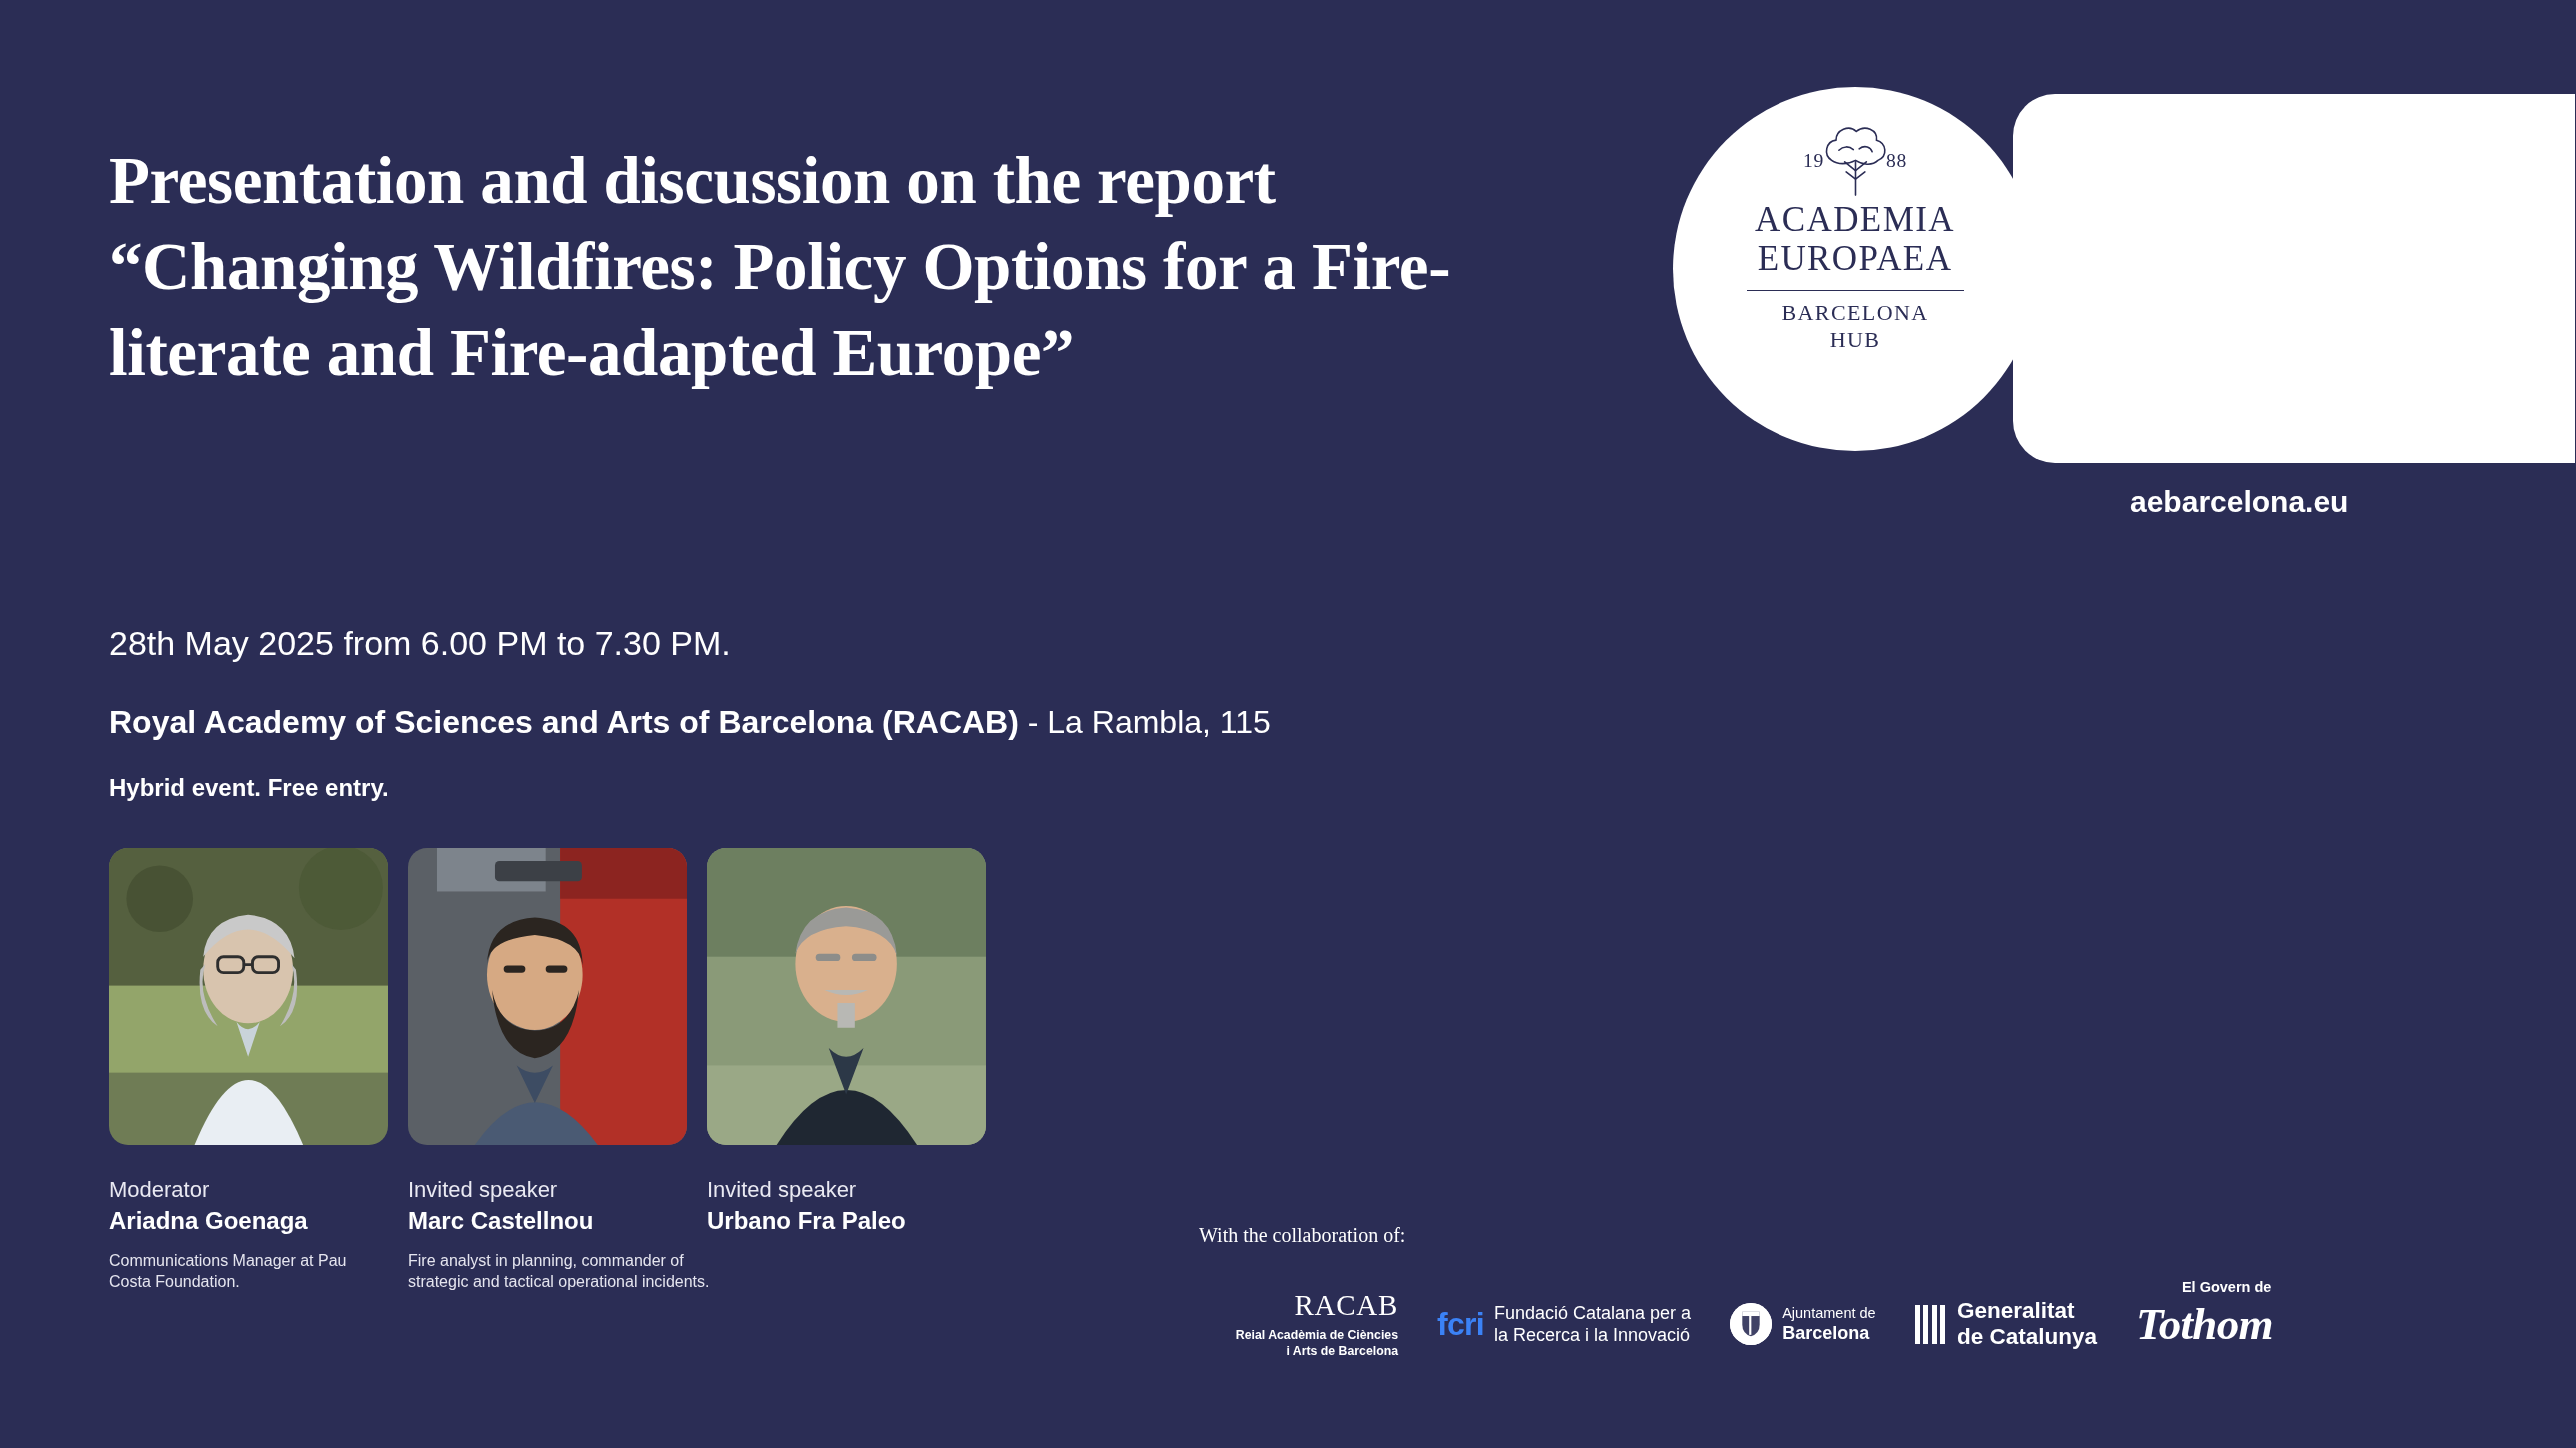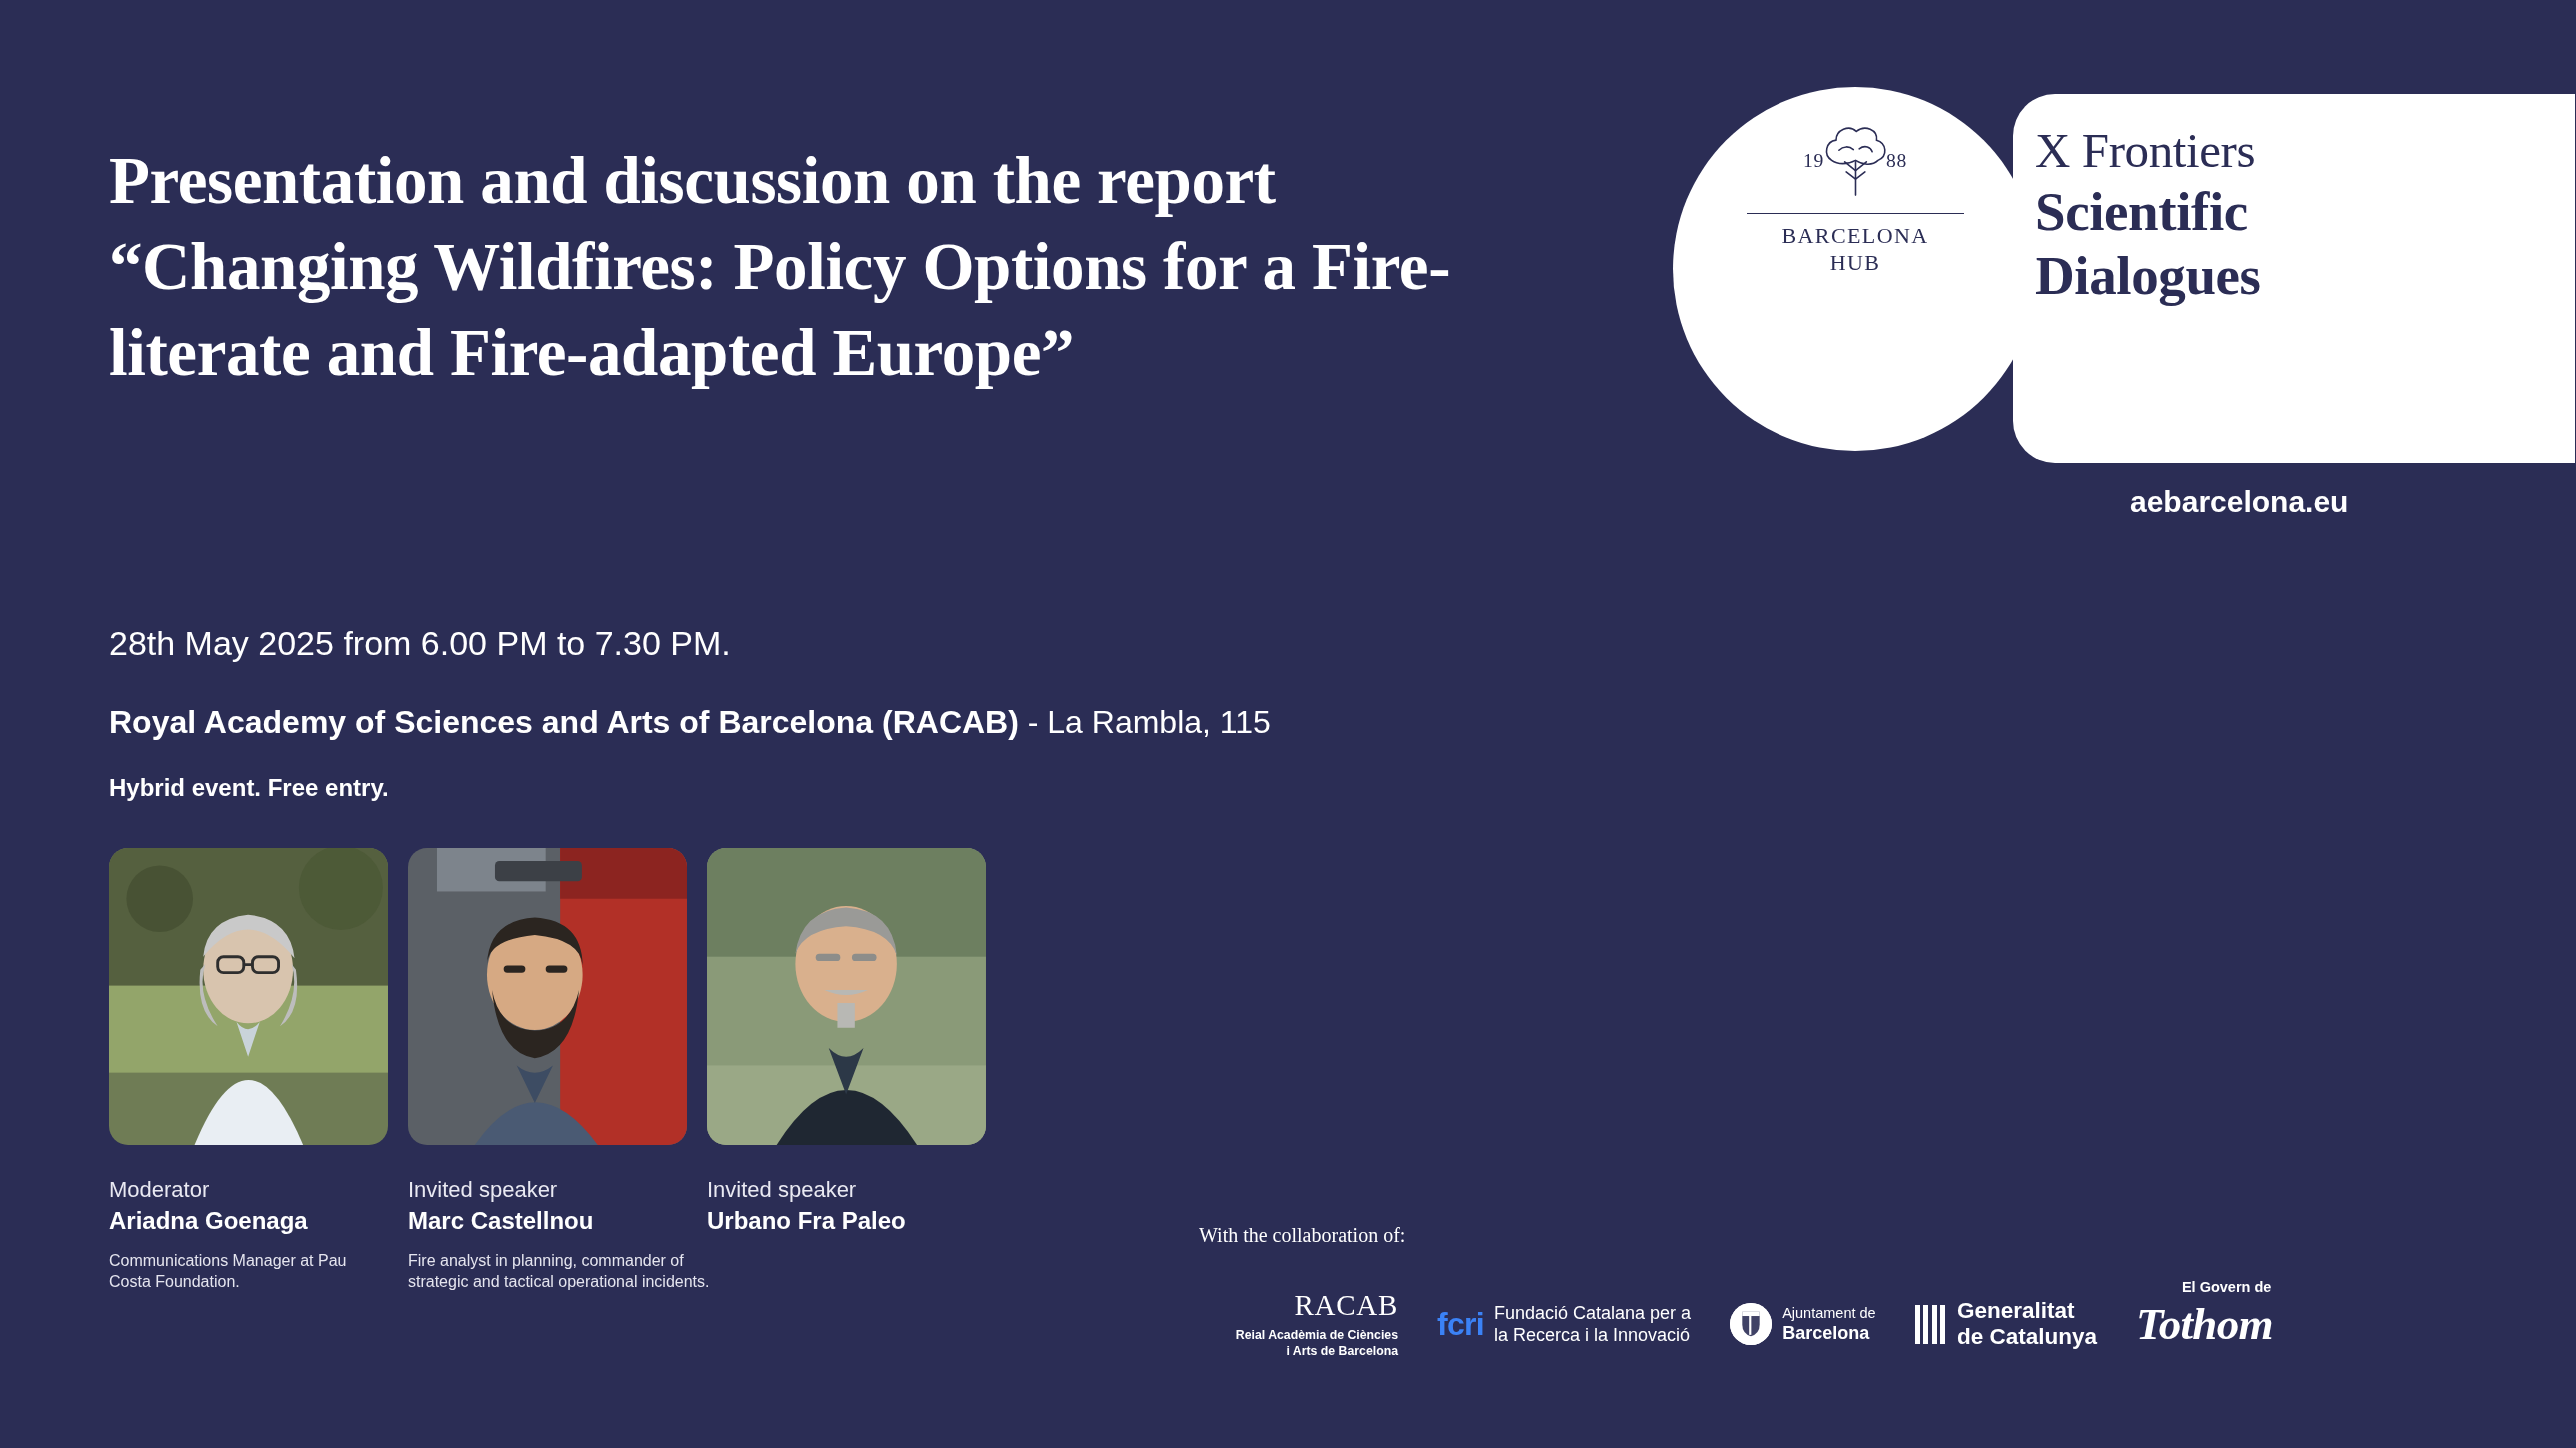--- a/index.html
+++ b/index.html
@@ -222,39 +222,38 @@
 <body>
 
 <div class="poster">
 
   <div class="headline">Presentation and discussion on the report “Changing Wildfires: Policy Options for a Fire-literate and Fire-adapted Europe”</div>
 
   <div class="logo-cluster">
 
     <div class="white-pill"></div>
 
-    <div class="pill-text">
-      <div class="l1">X Frontiers</div>
-      <div class="l2">Scientific</div>
-      <div class="l3">Dialogues</div>
-    </div>
 
     <div class="ae-circle">
       <div class="ae-inner">
         <svg class="ae-tree" viewBox="0 0 150 112">
           <g fill="none" stroke="#2b2d55" stroke-width="2.2" stroke-linecap="round">
             <path d="M75 108 L75 62"></path>
             <path d="M75 74 L60 62 M75 74 L90 62 M75 86 L62 76 M75 86 L88 76"></path>
             <path d="M42 60 C30 52 34 34 48 32 C48 18 66 10 76 20 C88 10 106 18 104 32 C118 36 120 54 106 60 C98 68 84 66 75 60 C64 66 50 66 42 60 Z"></path>
             <path d="M52 46 C58 40 66 40 72 45 M80 44 C88 38 96 42 98 48"></path>
           </g>
         </svg>
         <div class="ae-year">
           <span>19</span>
           <span>88</span>
+        </div>
+        <div class="ae-name">
+          <div>ACADEMIA</div>
+          <div>EUROPAEA</div>
         </div>
         <div class="ae-rule"></div>
         <div class="ae-hub">
           <div>BARCELONA</div>
           <div>HUB</div>
         </div>
       </div>
     </div>
   </div>
 

